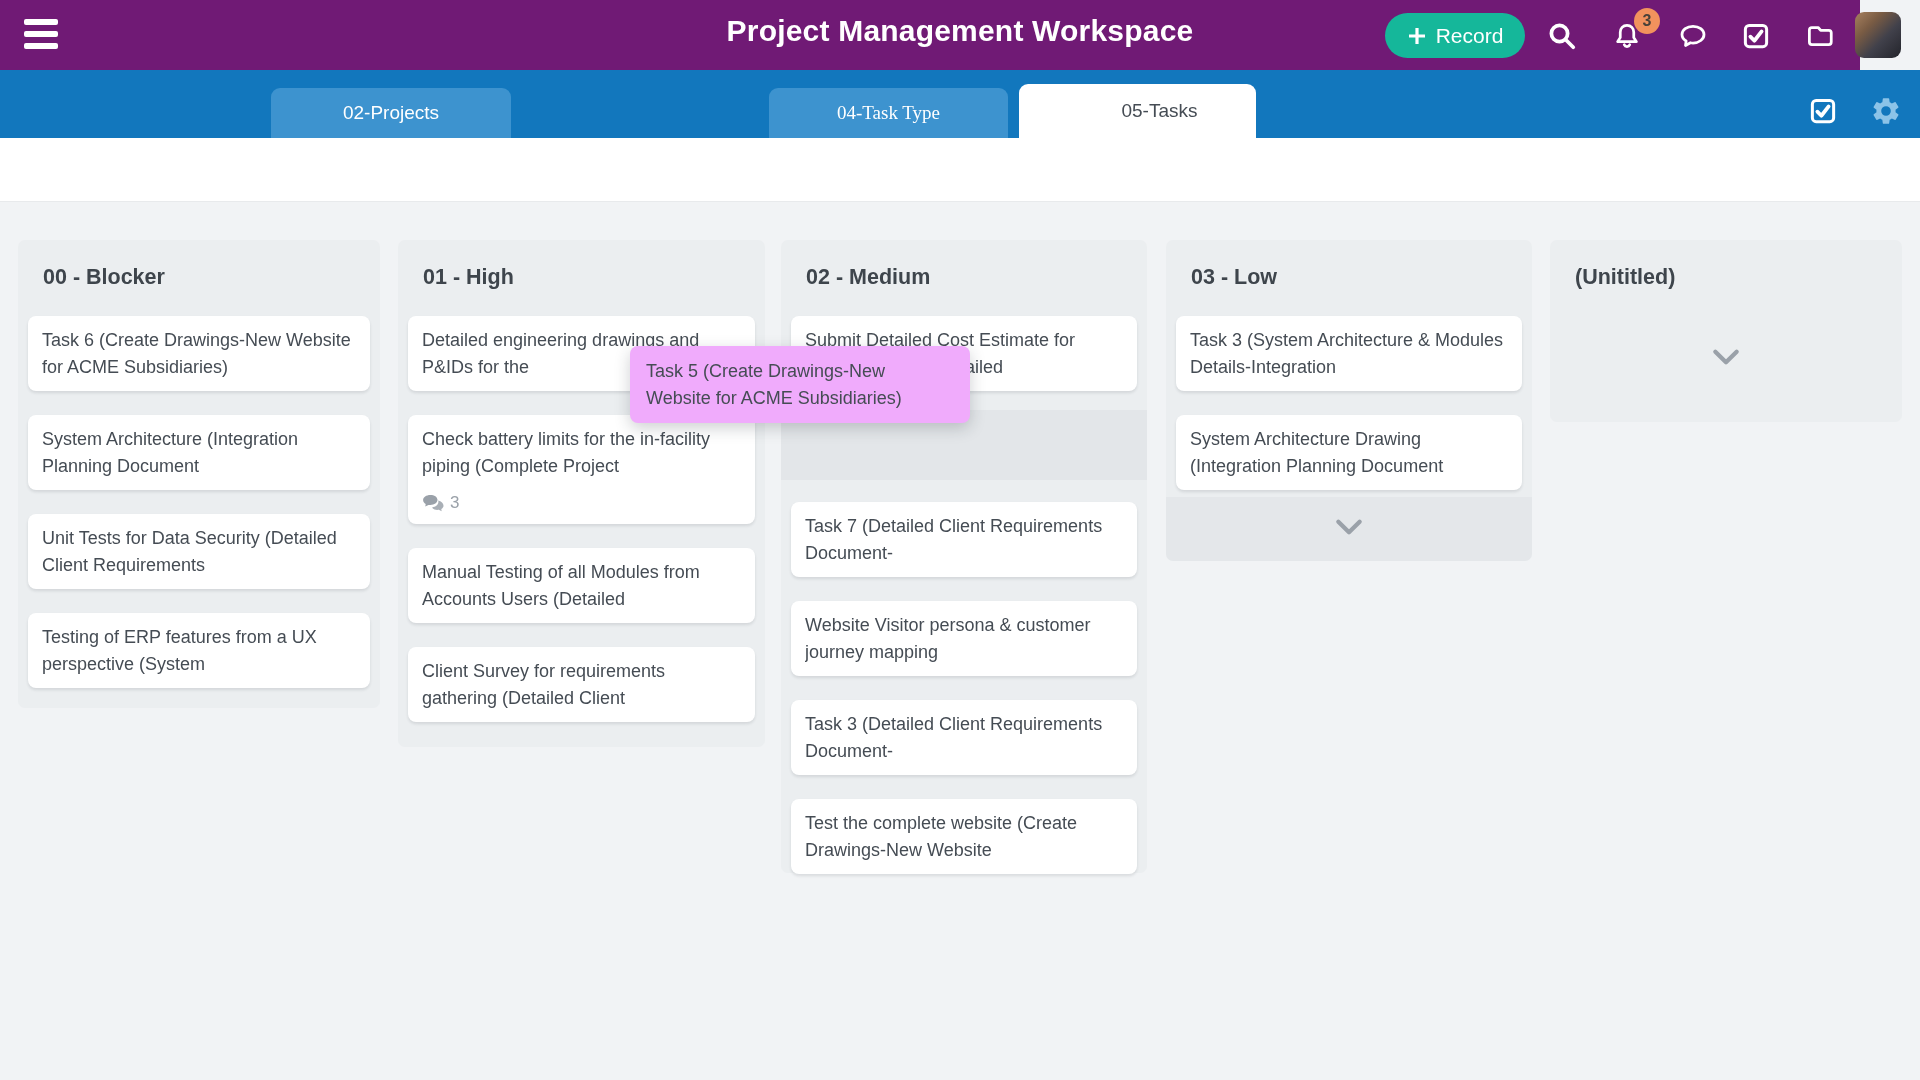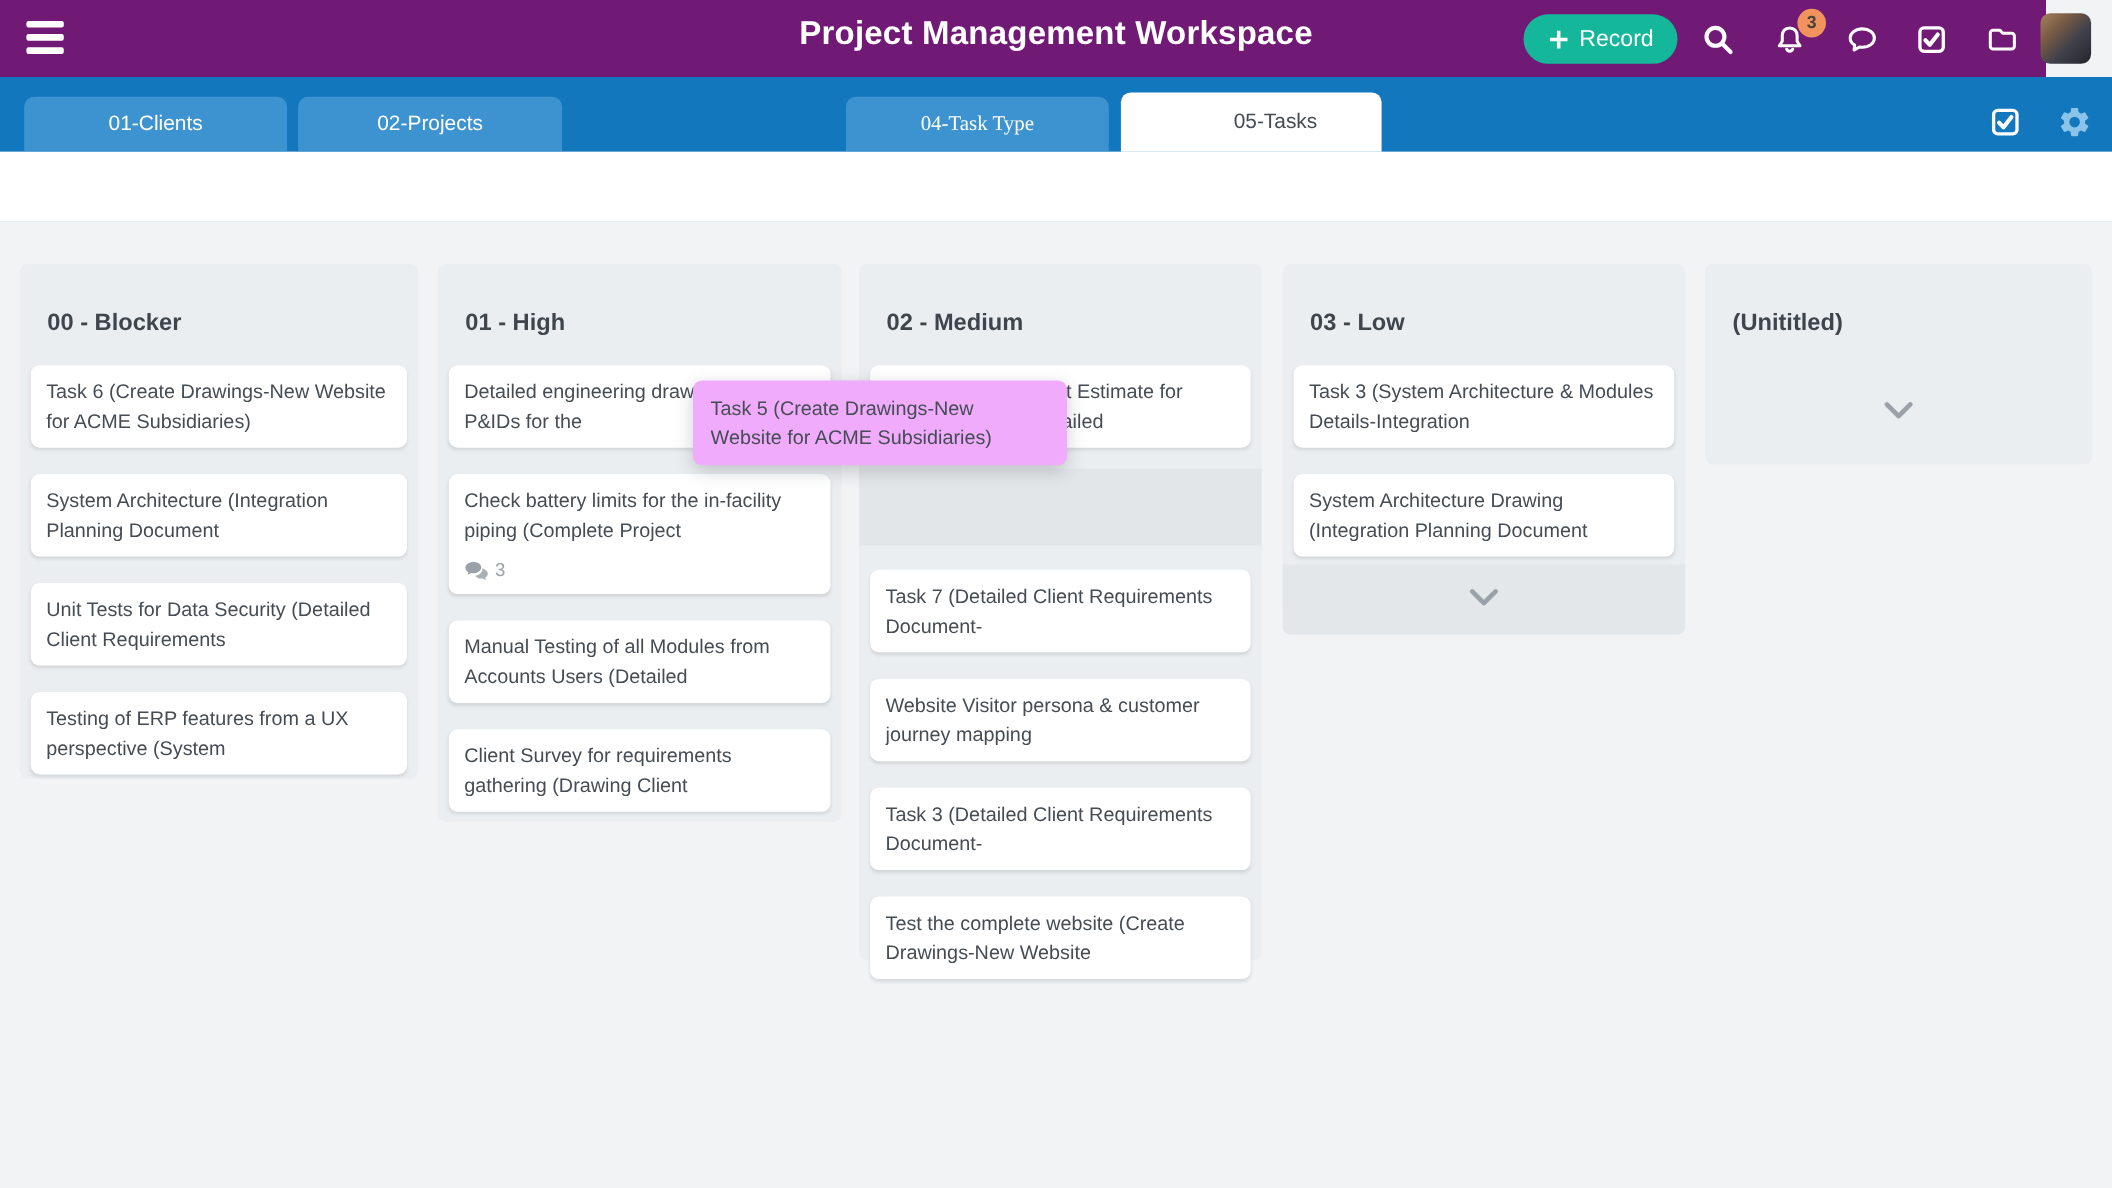--- a/index.html
+++ b/index.html
@@ -33,21 +33,21 @@
   .toolbar { position:absolute; left:0; top:138px; width:1920px; height:64px; background:#fff;
     border-bottom:1px solid #E8EAEC; }
   .tbtn { position:absolute; top:149px; height:42px; border-radius:7px; background:#E2E6EA; color:#6A737C;
     font-size:19px; display:flex; align-items:center; justify-content:center; gap:8px; cursor:pointer; }
   .tbtn.blue { background:#3E99D4; color:#fff; }
   .tbtn svg { flex:0 0 auto; }
 
   
   .board { position:absolute; left:0; top:202px; width:1920px; height:878px; background:#F1F3F5; }
   .col { position:absolute; top:38px; background:#EBEEF0; border-radius:7px; padding:24px 10px 12px 10px; }
-  .col-header { font-size:21.5px; font-weight:700; color:#3E454C; margin:16px 0 26px 15px; line-height:26px; }
+  .col-header { font-size:21.5px; font-weight:700; color:#3E454C; margin:0 0 26px 15px; line-height:26px; }
   .card { background:#fff; border-radius:8px; box-shadow:0 2px 3px rgba(40,50,60,.12);
     padding:11px 14px; margin-bottom:24px; cursor:pointer; }
   .card-text { color:#454C54; font-size:18px; line-height:26.5px;
     display:-webkit-box; -webkit-line-clamp:2; -webkit-box-orient:vertical; overflow:hidden; max-height:53px; }
   .card-meta { margin-top:14px; display:flex; align-items:center; gap:6px; color:#9AA1A9; font-size:17px; }
   .drop-placeholder { height:70px; background:#E3E6E9; margin:0 -10px 22px -10px; }
   .col-footer { height:64px; background:#E4E7EA; margin:7px -10px 0 -10px; border-radius:0 0 7px 7px;
     display:flex; align-items:center; justify-content:center; }
   .chevron-zone { display:flex; justify-content:center; }
   .chev { color:#9AA1A9; cursor:pointer; display:block; }
@@ -103,23 +103,20 @@
   </span>
   <span class="hicon" style="left:1805px;">
     <svg width="30" height="30" viewBox="0 0 24 24" fill="none" stroke="#fff" stroke-width="2.2" stroke-linejoin="round">
         <path d="M3.5 7.2c0-1.1.9-2 2-2h5l2 2.2h6.5c1.1 0 2 .9 2 2v7.4c0 1.1-.9 2-2 2h-13.5c-1.1 0-2-.9-2-2z"></path>
       </svg>
   </span>
   <div class="avatar"></div>
 </div>
 
 <div class="tabrow">
-  <div class="tab" style="left:22px;width:239px;">
-      <span>01-Clients</span>
-    </div>
   <div class="tab" style="left:271px;width:240px;">
       <span>02-Projects</span>
     </div>
   <div class="tab" style="left:769px;width:239px;font-family:Liberation Serif, serif;">
       <span>04-Task Type</span>
     </div>
   <div class="tab active" style="left:1019px;width:237px;">
       <span>05-Tasks</span>
     </div>
 
@@ -244,21 +241,21 @@
             <path d="M9 1C4.6 1 1 3.5 1 6.7c0 1.8 1.1 3.4 2.9 4.4L3.4 14l3.6-1.9c.6.1 1.3.2 2 .2 4.4 0 8-2.5 8-5.8S13.4 1 9 1z"></path>
             <path d="M17.8 7.3c.1.5.2.9.2 1.4 0 3.2-3 5.8-7 6.2 1 1.7 3.2 2.9 5.8 2.9.6 0 1.1-.1 1.7-.2l3.1 1.6-.4-2.5c1.5-.9 2.5-2.2 2.5-3.7 0-2.6-2.5-4.8-5.9-5.7z" opacity=".85"></path>
           </svg>
         <span>3</span>
       </div>
     </div>
     <div class="card">
         <div class="card-text">Manual Testing of all Modules from Accounts Users (Detailed</div>
       </div>
     <div class="card">
-        <div class="card-text">Client Survey for requirements gathering (Drawing Client</div>
+        <div class="card-text">Client Survey for requirements gathering (Detailed Client</div>
       </div>
   </div>
 
   <div class="col" style="left:781px;width:366px;height:633px;">
     <div class="col-header">02 - Medium</div>
     <div class="card" style="margin-bottom:19px;">
         <div class="card-text">Submit Detailed Cost Estimate for Client Approval (Detailed</div>
       </div>
     <div class="drop-placeholder"></div>
     <div class="card">

